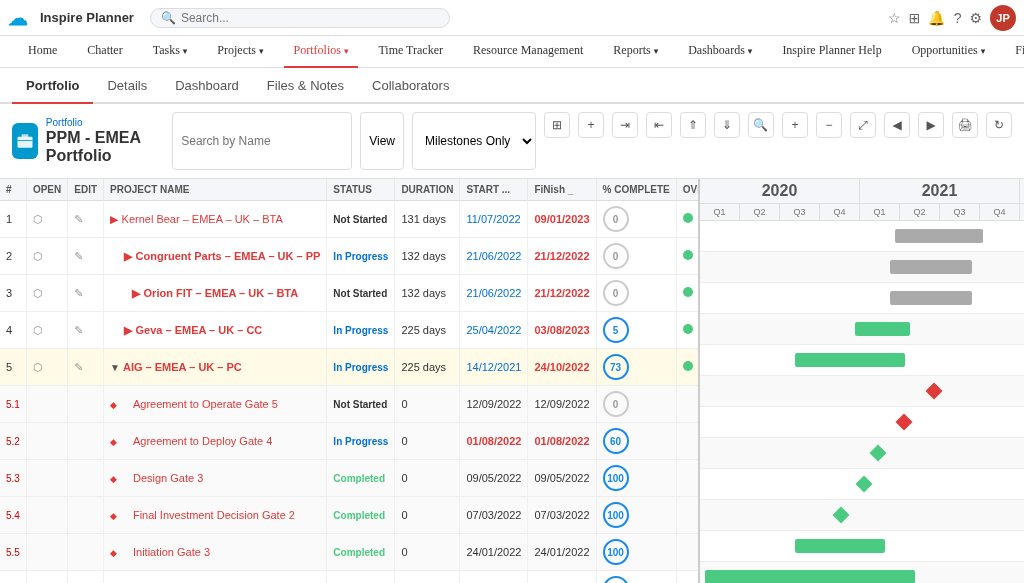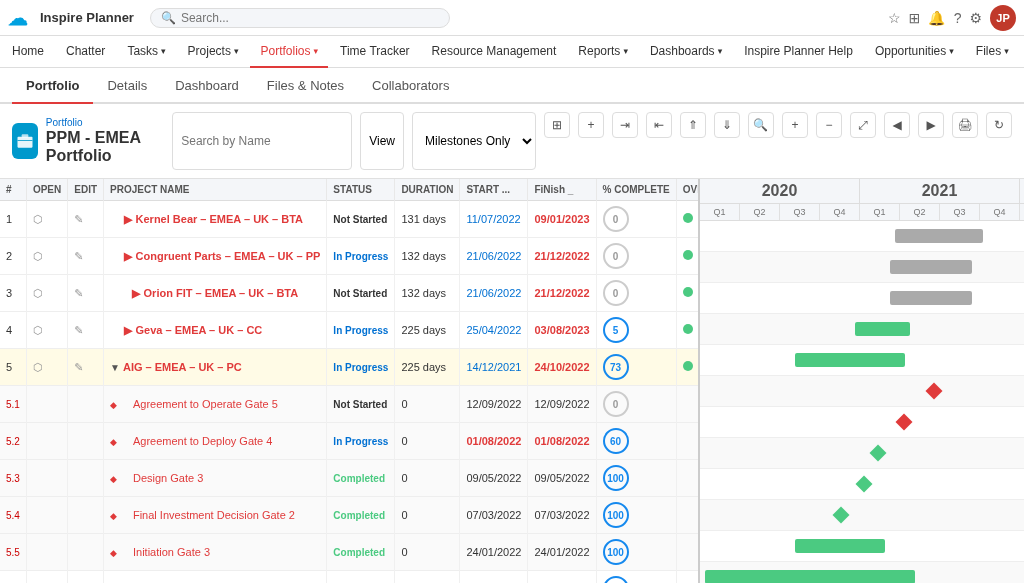--- a/index.html
+++ b/index.html
@@ -9,21 +9,21 @@
     .top-nav { background: #fff; border-bottom: 1px solid #ddd; display: flex; align-items: center; height: 36px; padding: 0 8px; gap: 6px; }
     .top-nav .logo { color: #00a1e0; font-size: 20px; font-weight: bold; margin-right: 6px; }
     .top-nav .app-name { font-weight: 600; font-size: 13px; color: #333; margin-right: 10px; }
     .top-nav .search-bar { flex: 1; max-width: 300px; display: flex; align-items: center; background: #f4f6f9; border: 1px solid #ddd; border-radius: 14px; padding: 2px 10px; gap: 5px; }
     .top-nav .search-bar input { border: none; background: transparent; font-size: 12px; outline: none; width: 100%; }
     .top-nav .nav-actions { display: flex; align-items: center; gap: 8px; margin-left: auto; }
     .top-nav .nav-actions span { font-size: 14px; cursor: pointer; color: #666; }
     .top-nav .avatar { width: 26px; height: 26px; border-radius: 50%; background: #c0392b; display: flex; align-items: center; justify-content: center; color: #fff; font-size: 11px; font-weight: bold; }
 
     
-    .menu-bar { background: #fff; border-bottom: 1px solid #ddd; display: flex; align-items: center; height: 32px; padding: 0 2px; gap: 2px; }
+    .menu-bar { background: #fff; border-bottom: 1px solid #ddd; display: flex; align-items: center; height: 32px; padding: 0 18px; gap: 10px; font-family: Liberation Serif, serif; }
     .menu-bar .menu-item { padding: 0 10px; height: 32px; display: flex; align-items: center; font-size: 12px; cursor: pointer; color: #333; white-space: nowrap; border-bottom: 2px solid transparent; }
     .menu-bar .menu-item.active { border-bottom: 2px solid #e03a3a; color: #e03a3a; }
     .menu-bar .menu-item .caret { font-size: 9px; margin-left: 3px; }
 
     
     .page-tabs { background: #fff; border-bottom: 2px solid #ddd; display: flex; align-items: center; padding: 0 12px; height: 36px; gap: 0; }
     .page-tabs .tab { padding: 0 14px; height: 36px; display: flex; align-items: center; font-size: 13px; cursor: pointer; border-bottom: 2px solid transparent; margin-bottom: -2px; color: #555; }
     .page-tabs .tab.active { border-bottom: 2px solid #e03a3a; color: #333; font-weight: 600; }
 
     
@@ -177,21 +177,21 @@
           <th>% COMPLETE</th>
           <th>OVERALL...</th>
 
         </tr>
       </thead>
       <tbody id="table-body">
       <tr>
             <td>1</td>
             <td><span style="color:#999;cursor:pointer;">⬡</span></td>
             <td><span style="color:#999;cursor:pointer;">✎</span></td>
-            <td><span style="margin-left:14px; color:#e03a3a; font-weight:700;">▶ Kernel Bear – EMEA – UK – BTA</span></td>
+            <td><span style="color:#e03a3a; font-weight:400;">▶ Kernel Bear – EMEA – UK – BTA</span></td>
             <td><span class="status-badge status-not-started">Not Started</span></td>
             <td>131 days</td>
             <td><span class="start-col">11/07/2022</span></td>
             <td><span class="finish-red">09/01/2023</span></td>
             <td>
               <div class="circle-num" style="border-color:#ccc; color:#999;">0</div>
             </td>
             <td><span class="dot dot-green"></span></td>
           </tr>
           <tr>

